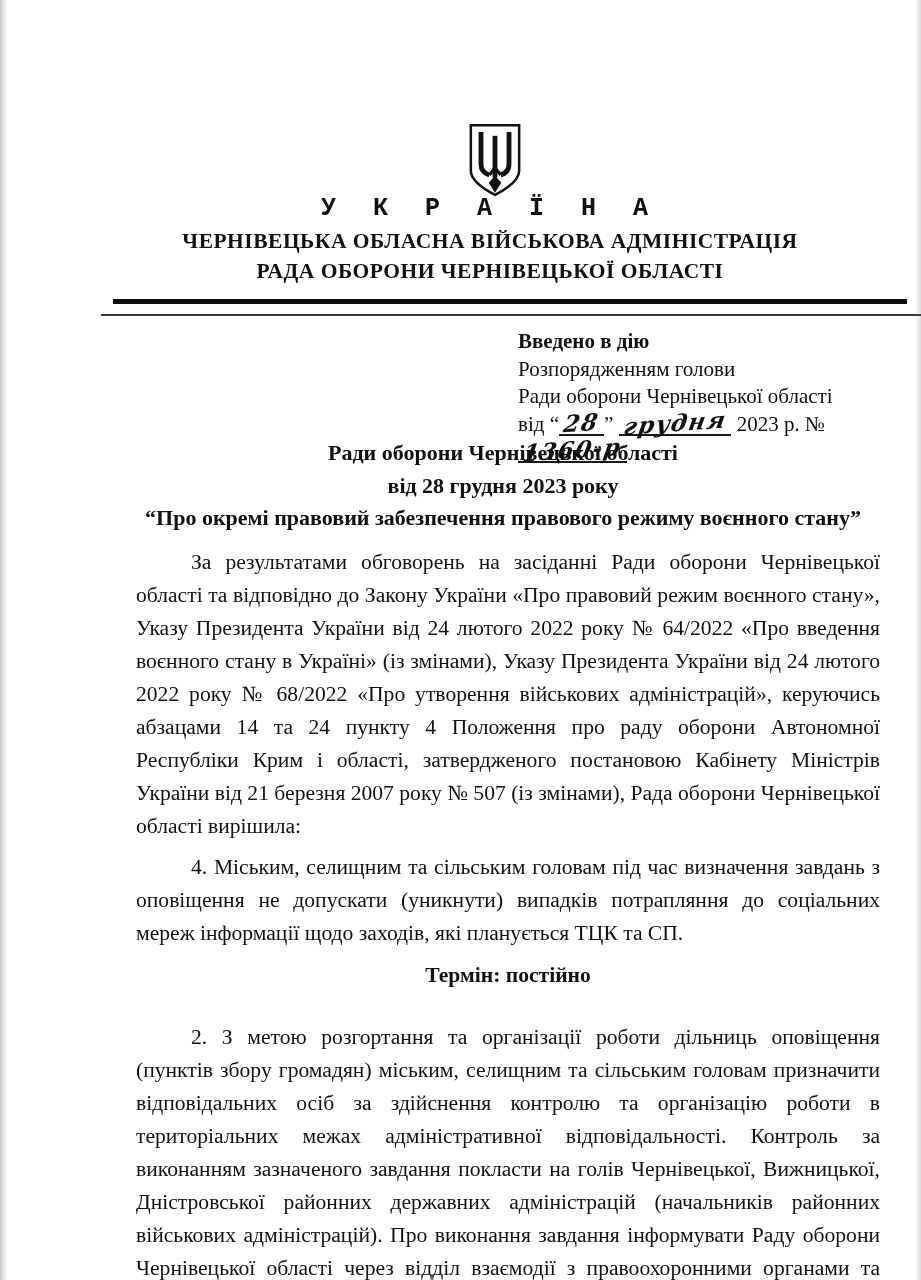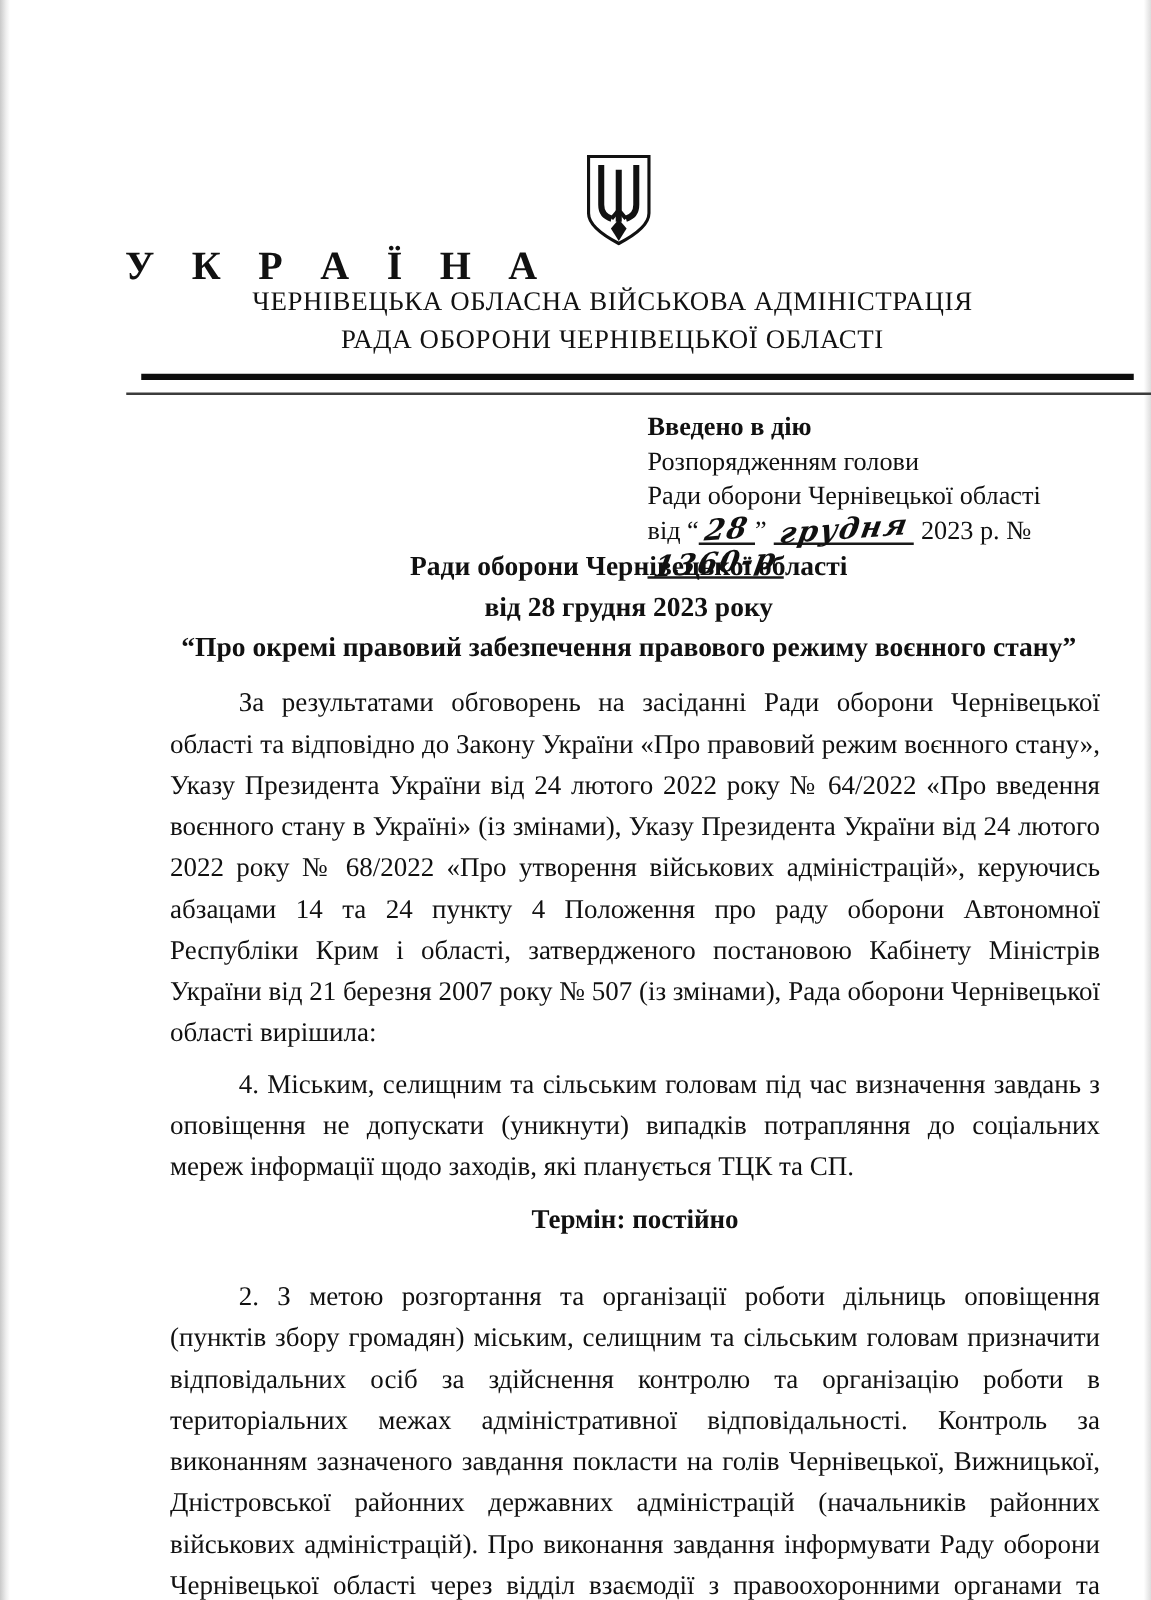--- a/index.html
+++ b/index.html
@@ -19,28 +19,28 @@
     position:absolute;right:0;top:0;bottom:0;width:6px;
     background:linear-gradient(270deg,#dcdcdc,rgba(255,255,255,0));
   }
   .page{position:absolute;left:0;top:0;width:921px;height:1280px;}
 
   .emblem{
     position:absolute;left:466px;top:122px;width:58px;height:76px;
   }
   .country{
     position:absolute;left:100px;top:194px;width:780px;
-    font-weight:bold;font-size:32px;letter-spacing:11px;
+    text-align:center;font-weight:bold;font-size:25px;letter-spacing:11px;font-family:Liberation Mono, monospace;
   }
   .org{
     position:absolute;left:70px;top:226px;width:840px;text-align:center;
     line-height:30px;font-size:21.5px;
   }
   .org .l1{font-weight:600;letter-spacing:0.5px;}
-  .org .l2,.org .l3{font-weight:normal;letter-spacing:0.5px;}
+  .org .l2,.org .l3{font-weight:bold;letter-spacing:0.5px;}
 
   .rule-thick{
     position:absolute;left:113px;top:299px;width:794px;height:5px;background:#0d0d0d;
   }
   .rule-thin{
     position:absolute;left:101px;top:314px;width:820px;height:2px;background:#3c3c3c;
   }
 
   .approval{
     position:absolute;left:518px;top:328px;width:370px;

